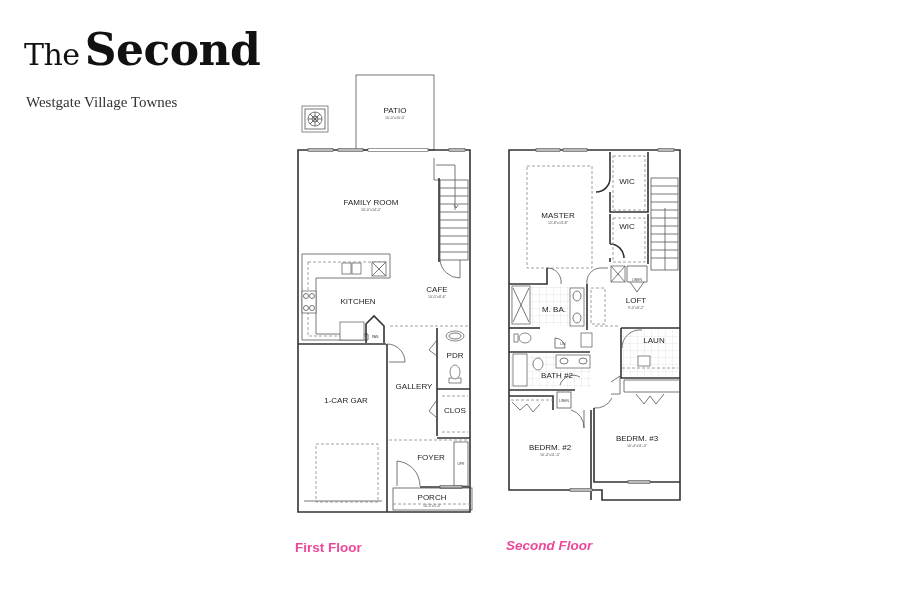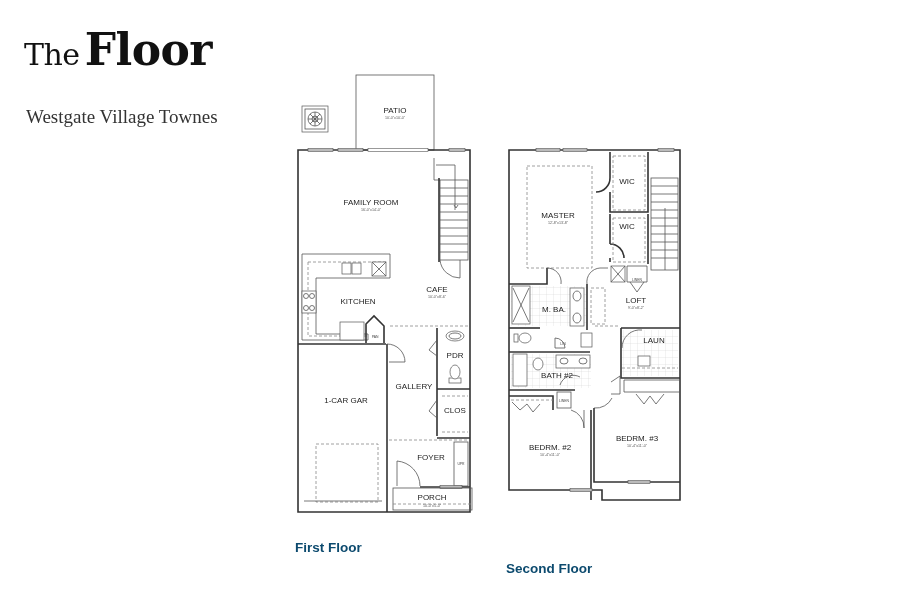--- a/index.html
+++ b/index.html
@@ -1,40 +1,40 @@
 <!DOCTYPE html>
 <html><head>
   <meta charset="utf-8">
   <style>
     html, body { margin: 0; padding: 0; background: #ffffff; }
     body { width: 900px; height: 600px; position: relative; overflow: hidden; font-family: "Liberation Sans", sans-serif; }
     .title-wrap { position: absolute; left: 24px; top: 28px; }
     .title { font-family: "DejaVu Serif", serif; color: #111; line-height: 1; white-space: nowrap; }
     .title .the { font-size: 30px; font-weight: normal; letter-spacing: -0.5px; }
     .title .name { font-size: 44px; font-weight: bold; letter-spacing: -0.5px; }
-    .subtitle { position: absolute; left: 26px; top: 106px; font-family: "Liberation Serif", serif; font-size: 19px; color: #333; }
-    .floor-label { position: absolute; font-family: "Liberation Sans", sans-serif; font-weight: bold; font-size: 13.5px; color: #0c4a6e; }
+    .subtitle { position: absolute; left: 26px; top: 94px; font-family: "Liberation Serif", serif; font-size: 15px; color: #333; }
+    .floor-label { position: absolute; font-family: "Liberation Sans", sans-serif; font-weight: bold; font-size: 13.5px; color: #ec4899; }
     svg { position: absolute; left: 0; top: 0; }
     .wall { fill: none; stroke: #333; stroke-width: 1.6; }
     .thin { fill: none; stroke: #555; stroke-width: 0.8; }
     .dash { fill: none; stroke: #888; stroke-width: 0.8; stroke-dasharray: 3 2; }
     .win { fill: #bbb; stroke: #555; stroke-width: 0.6; }
     .fixture { fill: #fff; stroke: #555; stroke-width: 0.7; }
     .tile { fill: none; stroke: #cfcfcf; stroke-width: 0.5; }
     .room { font-family: "Liberation Sans", sans-serif; font-size: 8px; fill: #222; text-anchor: middle; }
     .dim { font-family: "Liberation Sans", sans-serif; font-size: 3.6px; fill: #555; text-anchor: middle; }
     .tiny { font-family: "Liberation Sans", sans-serif; font-size: 3.4px; fill: #444; text-anchor: middle; }
   </style>
 </head>
 <body>
 
 <div class="title-wrap">
   <div class="title">
     <span class="the">The</span>
-    <span class="name">Floor</span>
+    <span class="name">Second</span>
   </div>
 </div>
 <div class="subtitle">Westgate Village Townes</div>
 
 <svg width="900" height="600" viewBox="0 0 900 600">
   <defs>
     <pattern id="tiles" width="7" height="7" patternUnits="userSpaceOnUse">
       <path d="M7 0 L0 0 0 7" class="tile"></path>
     </pattern>
   </defs>
@@ -223,13 +223,13 @@
     <path d="M594 408 V482 H680" class="wall" stroke-width="1.2"></path>
     <path d="M624 380 H680 M624 380 V392 M624 392 H680" class="thin"></path>
     <path d="M636 394 L644 404 L650 396 L656 404 L664 394" class="thin"></path>
     <text x="637" y="441" class="room">BEDRM. #3</text>
     <text x="637" y="447" class="dim">10'-4"x11'-0"</text>
     <rect x="628" y="480.5" width="22" height="3" class="win"></rect>
   </g>
 </svg>
 
 <div class="floor-label" style="left:295px; top:540px;">First Floor</div>
-<div class="floor-label" style="left:506px; top:561px;">Second Floor</div>
+<div class="floor-label" style="left:506px; top:538px;font-style:italic;">Second Floor</div>
 
 </body></html>

